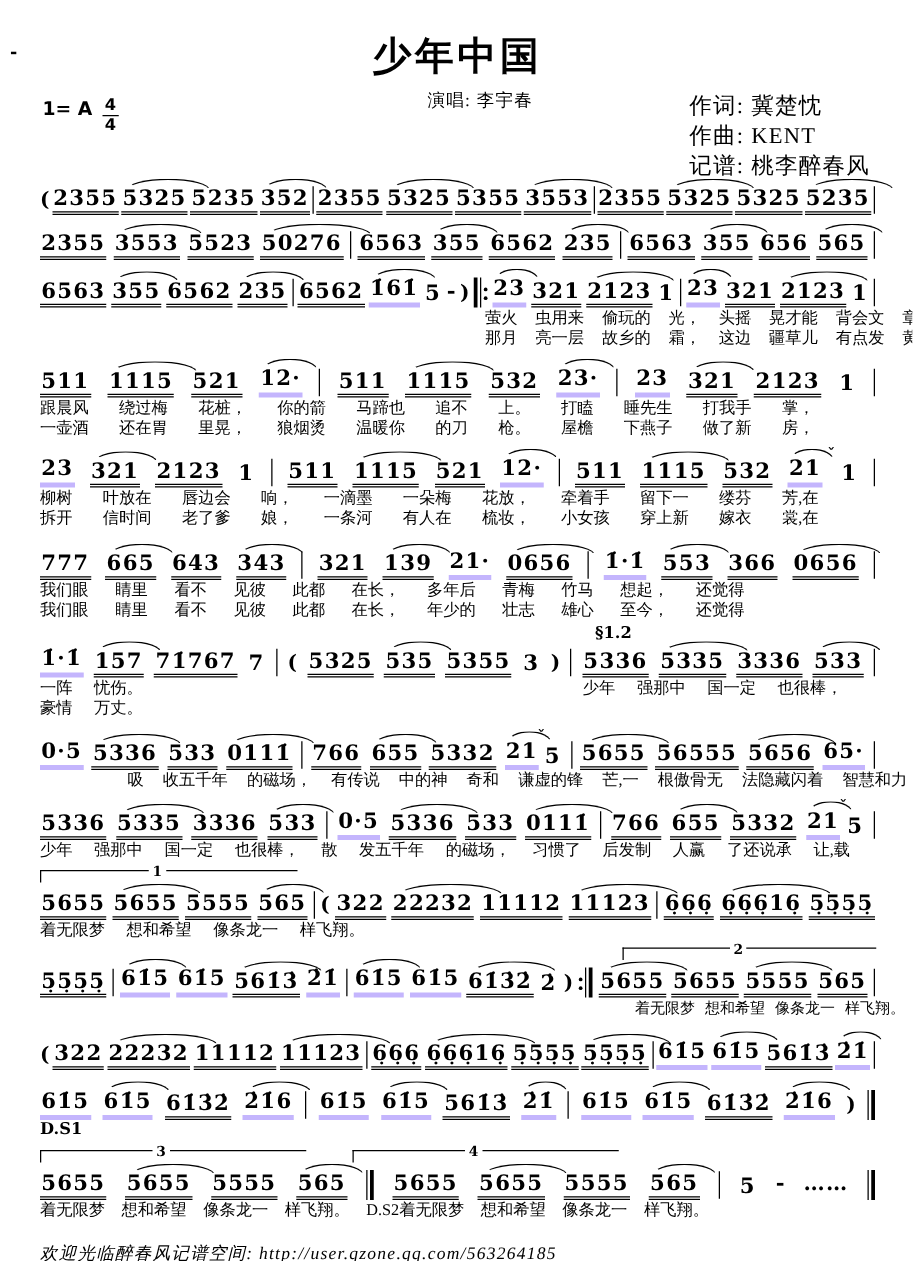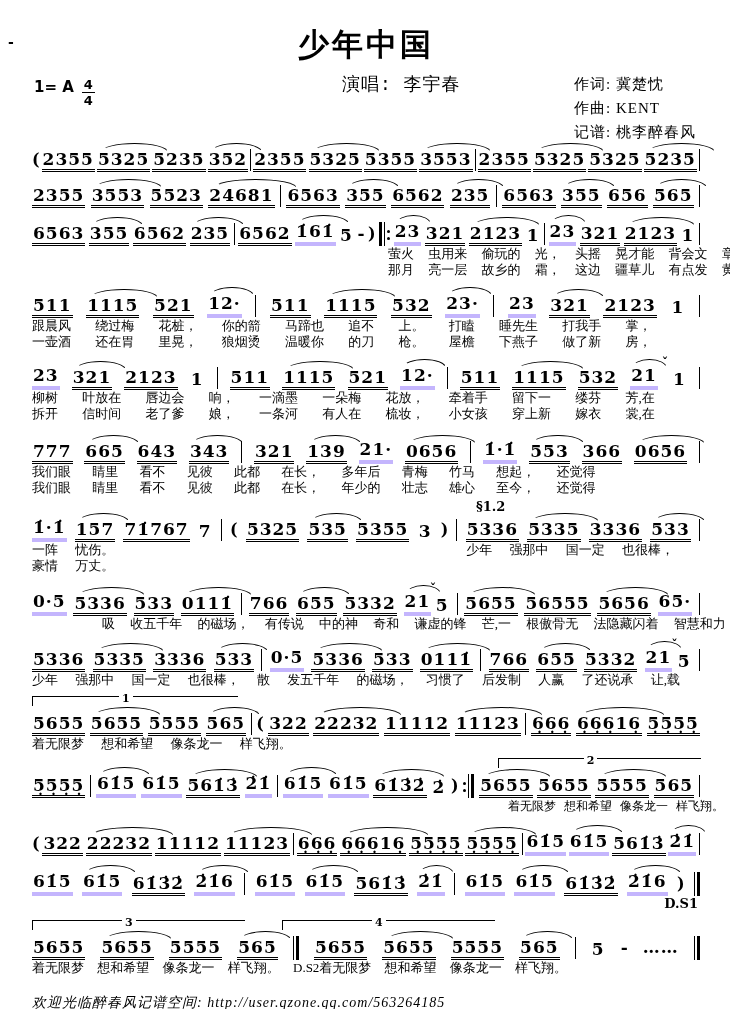--- a/index.html
+++ b/index.html
@@ -5,22 +5,22 @@
   html,body{margin:0;padding:0;background:#fff;}
   .page{width:730px;height:1009px;position:relative;background:#fff;overflow:hidden;
         color:#000;font-family:"Liberation Serif",serif;box-sizing:border-box;padding:0 30px 0 32px;}
   .corner-dash{position:absolute;left:8px;top:34px;font:bold 14px "DejaVu Sans",sans-serif;}
   .title{text-align:center;font:bold 31px "DejaVu Sans",sans-serif;letter-spacing:3px;padding-top:24px;}
   .credits{position:relative;height:66px;}
   .keysig{position:absolute;left:2px;top:12px;font:bold 15px "DejaVu Sans",sans-serif;display:flex;align-items:flex-start;gap:8px;}
   .ts{display:inline-flex;flex-direction:column;line-height:1;font-size:13px;text-align:center;}
   .ts .top{border-bottom:1px solid #000;padding:0 2px 1px;}
   .ts .bot{padding-top:1px;}
-  .singer{position:absolute;left:310px;top:6px;font-size:18px;letter-spacing:1px;font-family:Liberation Mono, monospace;}
-  .credits-col{position:absolute;right:4px;top:6px;font-size:15px;line-height:24px;letter-spacing:1px;}
+  .singer{position:absolute;left:310px;top:6px;font-size:14px;letter-spacing:1px;}
+  .credits-col{position:absolute;right:4px;top:6px;font-size:18px;line-height:24px;letter-spacing:1px;}
   .system{position:relative;}
   .noteline{display:flex;justify-content:space-between;align-items:flex-end;
             font-family:"DejaVu Serif",serif;font-weight:bold;font-size:17px;height:28px;position:relative;}
   .ng{position:relative;line-height:1;letter-spacing:1px;padding:0 1px 2px;}
   .u1{border-bottom:4px solid #c4b5fd;}
   .u2{border-bottom:3px double #000;padding-bottom:1px;}
   .ng.arc::before{content:"";position:absolute;left:8%;right:-34%;top:-8px;height:7px;
             border:1px solid transparent;border-top:1px solid #000;border-radius:50% 50% 0 0/100% 100% 0 0;}
   .bar{width:1px;height:22px;background:#000;margin-bottom:1px;}
   .paren{padding-bottom:3px;font-size:16px;}
@@ -38,21 +38,21 @@
   .s4l .lyric,.s5l .lyric{word-spacing:21px;}
   .s6l .lyric{word-spacing:18px;}
   .lyr-split{display:flex;}
   .lright{margin-left:352px;}
   .s8l .lyric{margin-left:70px;word-spacing:12px;}
   .s11l .lyric{margin-left:476px;word-spacing:5px;font-size:12px;}
   .s14l .lyric{word-spacing:10px;}
   .volta{position:absolute;top:-12px;height:9px;border-top:1px solid #000;border-left:1px solid #000;}
   .volta b{position:relative;top:-9px;left:42%;background:#fff;padding:0 3px;font:bold 11px "DejaVu Serif",serif;}
   .segno{position:absolute;top:-15px;left:444px;font:bold 13px "DejaVu Serif",serif;}
-  .dsrow{text-align:right;font:bold 13px "DejaVu Serif",serif;height:16px;padding-right:2px;}
+  .dsrow{text-align:left;font:bold 13px "DejaVu Serif",serif;height:16px;padding-right:2px;}
   .footer{margin-top:18px;font-size:14px;letter-spacing:1px;font-style:italic;}
   .m8{margin-top:8px}.m10{margin-top:10px}.m12{margin-top:12px}
   .m14{margin-top:14px}.m18{margin-top:18px}.m20{margin-top:20px}
 </style>
 </head>
 <body>
 
 <div class="page">
   <span class="corner-dash">-</span>
   <div class="title">少年中国</div>
@@ -92,21 +92,21 @@
         <span class="ng u2 arc">5235</span>
         <span class="bar"></span>
       </div>
   </div>
 
   <div class="system m8">
     <div class="noteline">
         <span class="ng u2">2355</span>
         <span class="ng u2 arc">3553</span>
         <span class="ng u2">5523</span>
-        <span class="ng u2 arc">24681</span>
+        <span class="ng u2 arc">50276</span>
         <span class="bar"></span>
         <span class="ng u2">6563</span>
         <span class="ng u2 arc">355</span>
         <span class="ng u2">6562</span>
         <span class="ng u2 arc">235</span>
         <span class="bar"></span>
         <span class="ng u2">6563</span>
         <span class="ng u2 arc">355</span>
         <span class="ng u2">656</span>
         <span class="ng u2 arc">565</span>

